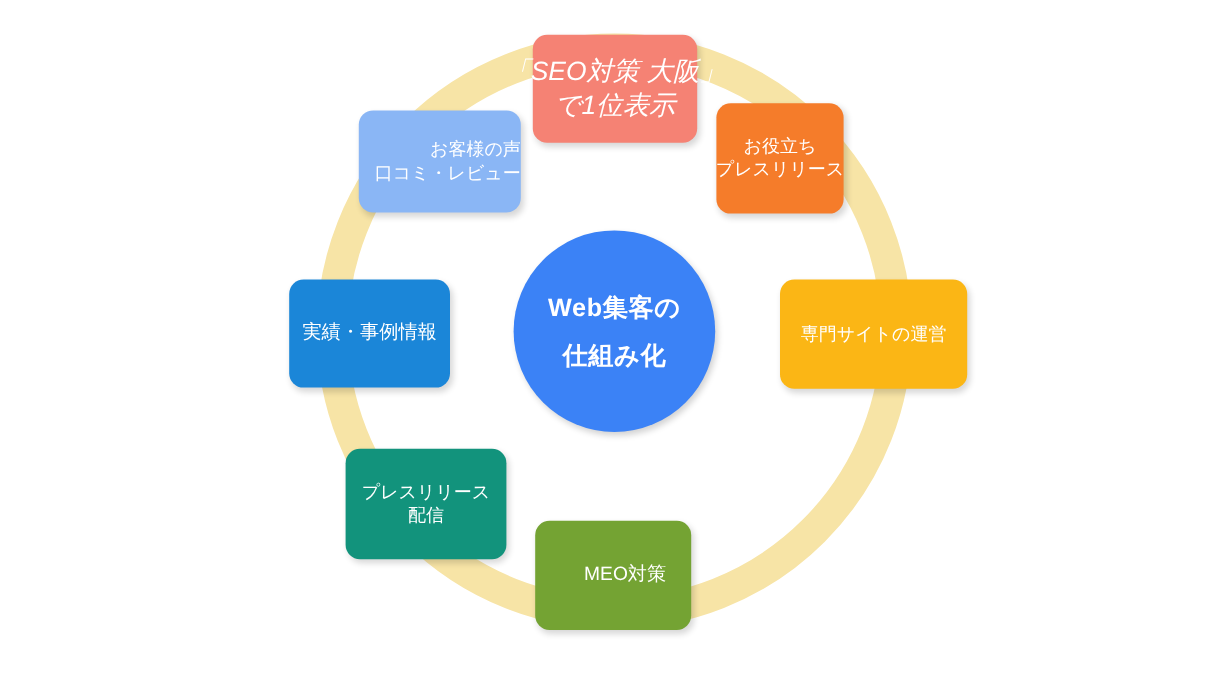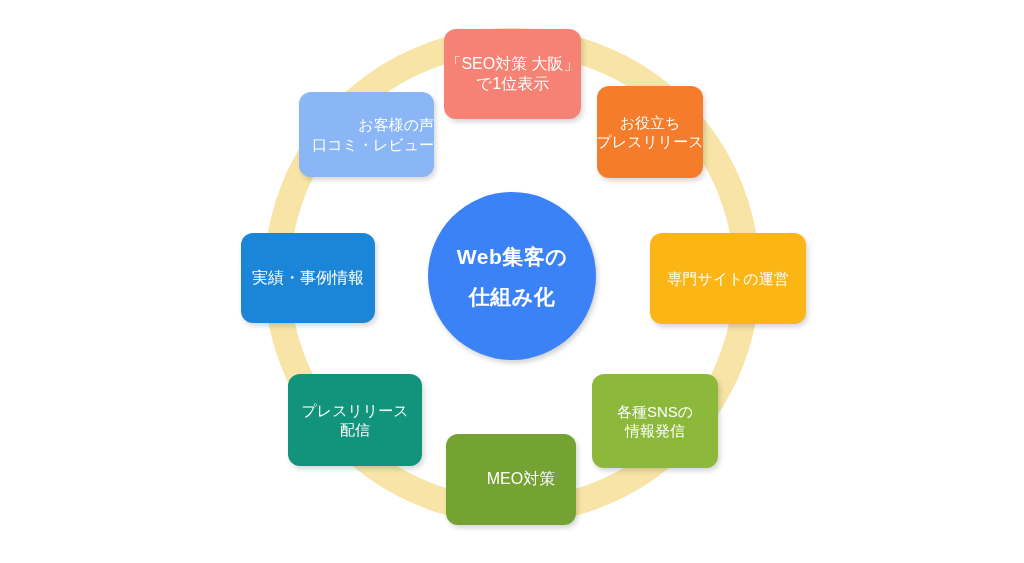--- a/index.html
+++ b/index.html
@@ -86,21 +86,21 @@
   
   .n-seo  { left: 444px; top: 29px;  width: 137px; height: 90px;  }
   .n-col  { left: 597px; top: 86px;  width: 106px; height: 92px;  }
   .n-site { left: 650px; top: 233px; width: 156px; height: 91px;  }
   .n-sns  { left: 592px; top: 374px; width: 126px; height: 94px;  }
   .n-meo  { left: 446px; top: 434px; width: 130px; height: 91px; padding-left: 20px;  }
   .n-pr   { left: 288px; top: 374px; width: 134px; height: 92px;  }
   .n-case { left: 241px; top: 233px; width: 134px; height: 90px;  }
   .n-voice{ left: 299px; top: 92px;  width: 135px; height: 85px;  }
 
-  .n-seo   .txt { font-size: 16px; }
+  .n-seo   .txt { font-size: 22px; font-style: italic; }
   .n-col   .txt { font-size: 15px; }
   .n-site  .txt { font-size: 15px; }
   .n-sns   .txt { font-size: 15px; }
   .n-meo   .txt { font-size: 16px; }
   .n-pr    .txt { font-size: 15px; }
   .n-case  .txt { font-size: 16px; }
   .n-voice .txt { font-size: 15px; }
 </style>
 </head>
 <body>
@@ -121,24 +121,20 @@
 
   <div class="node n-col" style="background: rgb(245, 124, 42);">
     <div class="txt">お役立ち</div>
     <div class="txt">プレスリリース</div>
   </div>
 
   <div class="node n-site" style="background: rgb(251, 182, 21);">
     <div class="txt">専門サイトの運営</div>
   </div>
 
-  <div class="node n-sns" style="background: rgb(140, 185, 59);">
-    <div class="txt">各種SNSの</div>
-    <div class="txt">情報発信</div>
-  </div>
 
   <div class="node n-meo" style="background: rgb(116, 163, 51);">
     <div class="txt">MEO対策</div>
   </div>
 
   <div class="node n-pr" style="background: rgb(18, 147, 124);">
     <div class="txt">プレスリリース</div>
     <div class="txt">配信</div>
   </div>
 

